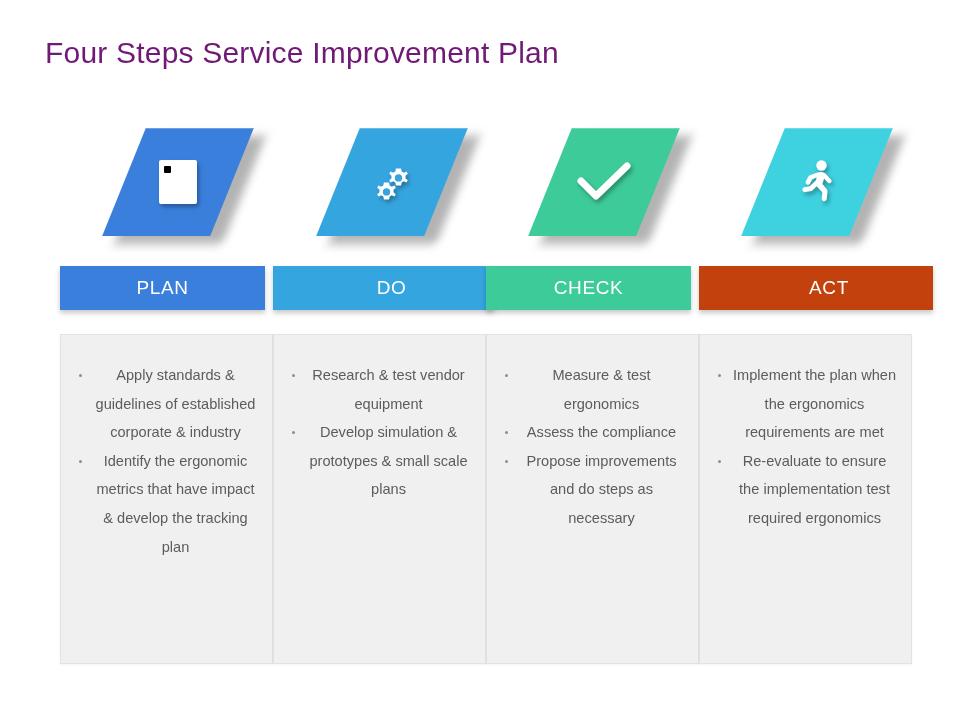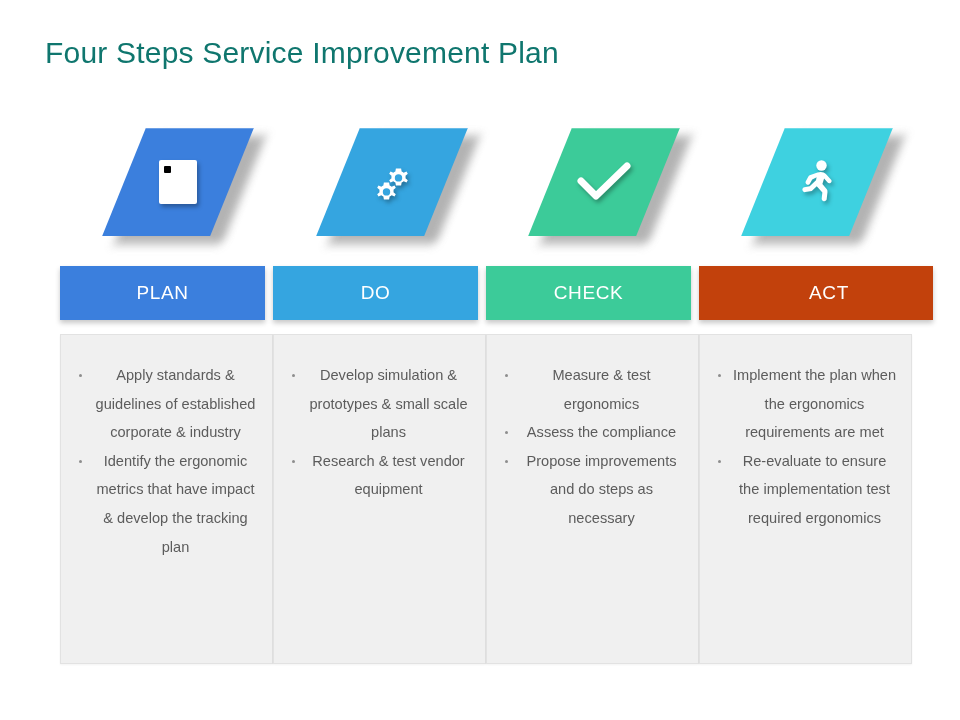--- a/index.html
+++ b/index.html
@@ -22,21 +22,21 @@
     height: 720px;
     background: #ffffff;
   }
 
   #page-title {
     position: absolute;
     left: 45px;
     top: 36px;
     font-size: 30px;
     font-weight: 400;
-    color: #0f766e;
+    color: #701a75;
     letter-spacing: 0.2px;
     white-space: nowrap;
     font-family: "Liberation Sans", sans-serif;
   }
 
   
   .tile-wrap {
     position: absolute;
     top: 122px;
     width: 215px;
@@ -73,21 +73,21 @@
     pointer-events: none;
   }
   .tile-icon svg {
     filter: drop-shadow(2px 3px 2px rgba(0,0,0,0.30));
   }
 
   
   .label-bar {
     position: absolute;
     top: 266px;
-    height: 54px;
+    height: 44px;
     display: flex;
     align-items: center;
     justify-content: center;
     color: #ffffff;
     font-size: 19px;
     letter-spacing: 0.6px;
     box-shadow: 0 3px 5px rgba(0,0,0,0.22);
     font-family: "Liberation Sans", sans-serif;
   }
 
@@ -174,27 +174,27 @@
     <svg width="46" height="46" viewBox="0 0 46 46">
       <g fill="#ffffff">
         <path d="M29.5 9.5 l2.6 .0 .55 3.0 a7 7 0 0 1 2.0 1.15 l2.85-1.05 1.3 2.25 -2.3 2.0 a7 7 0 0 1 0 2.3 l2.3 2.0 -1.3 2.25 -2.85-1.05 a7 7 0 0 1 -2.0 1.15 l-.55 3.0 -2.6 0 -2.6 0 -.55-3.0 a7 7 0 0 1 -2.0-1.15 l-2.85 1.05 -1.3-2.25 2.3-2.0 a7 7 0 0 1 0-2.3 l-2.3-2.0 1.3-2.25 2.85 1.05 a7 7 0 0 1 2.0-1.15 l.55-3.0 z"></path>
         <circle cx="29.5" cy="18.9" r="3.7" fill="#35a5e0"></circle>
         <path d="M17.5 23.5 l2.6 .0 .55 3.0 a7 7 0 0 1 2.0 1.15 l2.85-1.05 1.3 2.25 -2.3 2.0 a7 7 0 0 1 0 2.3 l2.3 2.0 -1.3 2.25 -2.85-1.05 a7 7 0 0 1 -2.0 1.15 l-.55 3.0 -2.6 0 -2.6 0 -.55-3.0 a7 7 0 0 1 -2.0-1.15 l-2.85 1.05 -1.3-2.25 2.3-2.0 a7 7 0 0 1 0-2.3 l-2.3-2.0 1.3-2.25 2.85 1.05 a7 7 0 0 1 2.0-1.15 l.55-3.0 z"></path>
         <circle cx="17.5" cy="32.9" r="3.7" fill="#35a5e0"></circle>
       </g>
     </svg>
         </div>
       </div>
-      <div class="label-bar" style="left: 273px; width: 205px; background: rgb(53, 165, 224);">
+      <div class="label-bar" style="left: 273px; width: 205px; background: rgb(53, 165, 224); padding-left: 16px;">
         <span>DO</span>
       </div>
       <div class="panel" style="left: 273px; width: 213px;">
         <ul>
+          <li>Research &amp; test vendor equipment</li>
           <li>Develop simulation &amp; prototypes &amp; small scale plans</li>
-          <li>Research &amp; test vendor equipment</li>
         </ul>
       </div>
       <div class="tile-wrap" style="left: 522px;">
         <div class="tile-shadow"></div>
         <div class="tile-face" style="background: rgb(60, 203, 153);"></div>
         <div class="tile-icon">
     <svg width="54" height="42" viewBox="0 0 54 42">
       <path d="M4 20 L19 35 L50 5" fill="none" stroke="#ffffff" stroke-width="7" stroke-linecap="round" stroke-linejoin="round"></path>
     </svg>
         </div>

